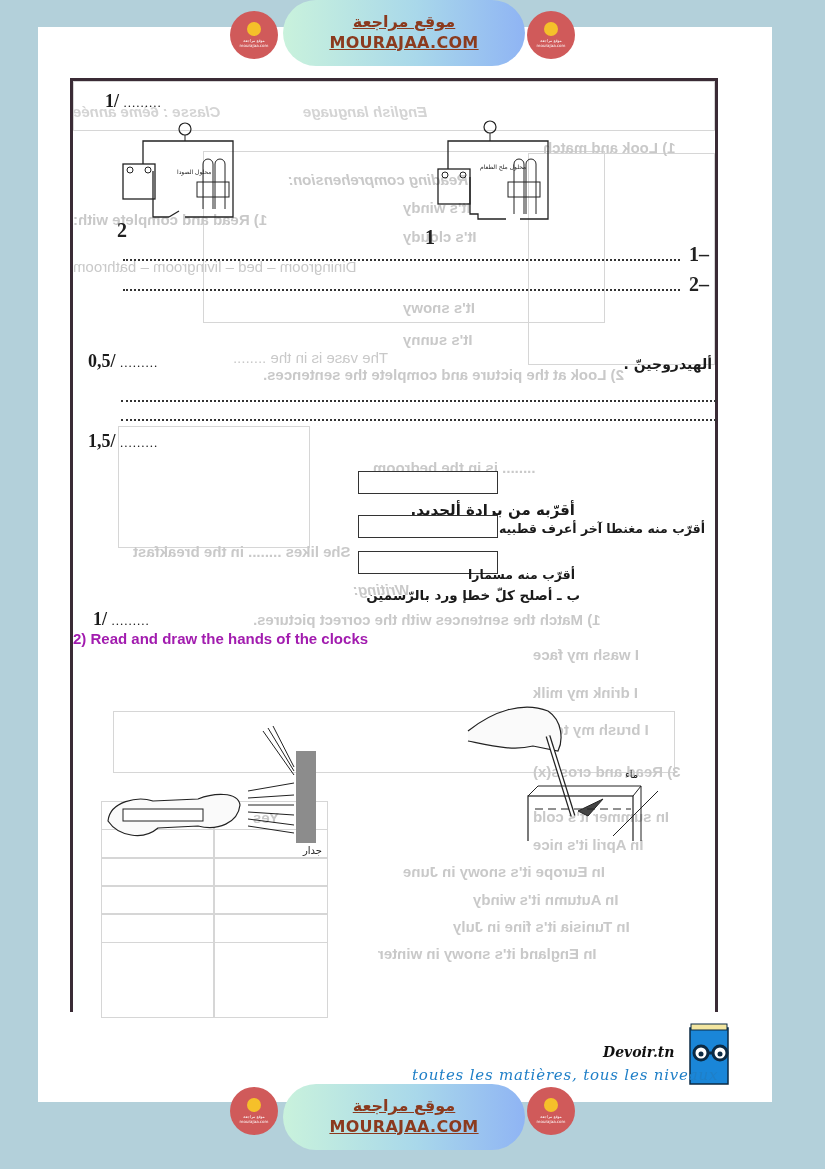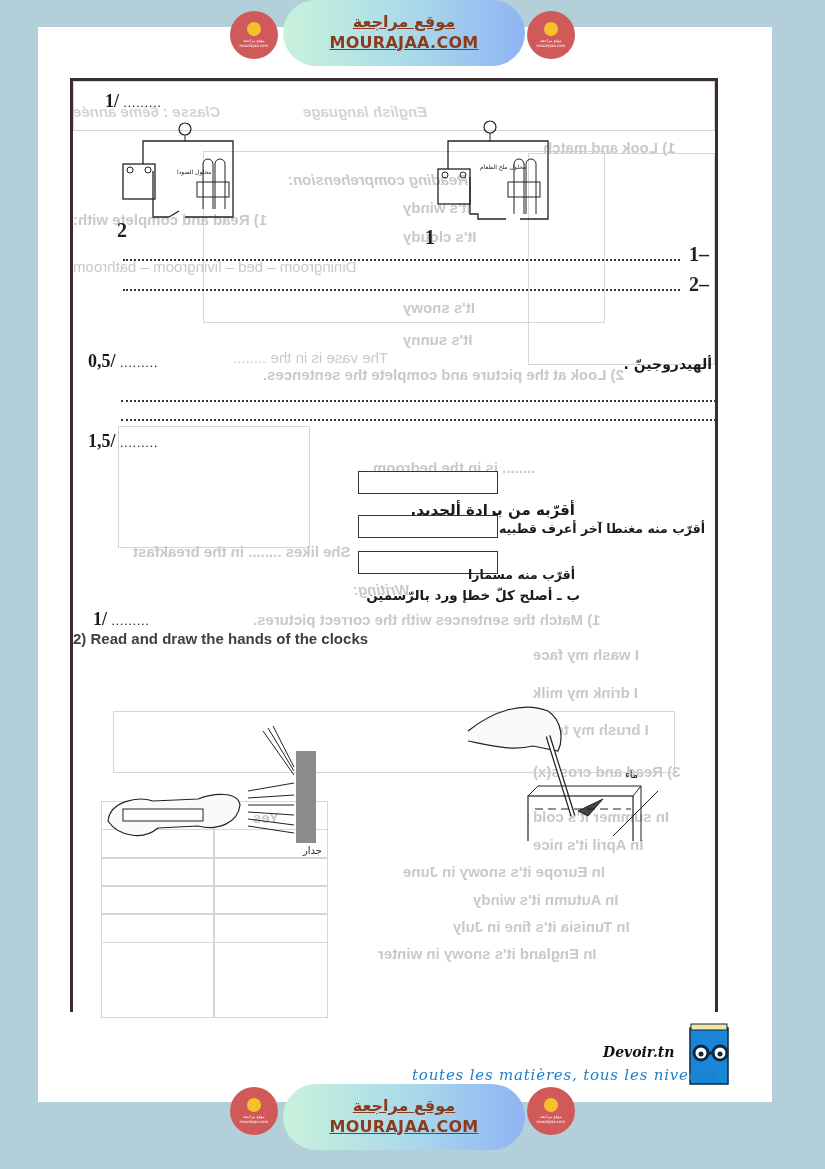--- a/index.html
+++ b/index.html
@@ -68,21 +68,21 @@
   <span class="ghost" style="left:330px;top:147px;">It's cloudy</span>
   <span class="ghost" style="left:0px;top:177px;font-weight:normal;">Diningroom – bed – livingroom – bathroom</span>
   <span class="ghost" style="left:330px;top:218px;">It's snowy</span>
   <span class="ghost" style="left:330px;top:250px;">It's sunny</span>
   <span class="ghost" style="left:160px;top:268px;font-weight:normal;">The vase is in the ........</span>
   <span class="ghost" style="left:190px;top:285px;">2) Look at the picture and complete the sentences.</span>
   <span class="ghost" style="left:300px;top:378px;">........ is in the bedroom</span>
   <span class="ghost" style="left:60px;top:462px;">She likes ........ in the breakfast</span>
   <span class="ghost" style="left:280px;top:500px;font-style:italic;">Writing:</span>
   <span class="ghost" style="left:180px;top:530px;">1) Match the sentences with the correct pictures.</span>
-  <span class="ghost" style="left:0px;top:549px;transform:none;color:#404040;">2) Read and draw the hands of the clocks</span>
+  <span class="ghost" style="left:0px;top:549px;transform:none;color:#a21caf;">2) Read and draw the hands of the clocks</span>
   <span class="ghost" style="left:460px;top:565px;">I wash my face</span>
   <span class="ghost" style="left:460px;top:603px;">I drink my milk</span>
   <span class="ghost" style="left:460px;top:640px;">I brush my teeth</span>
   <span class="ghost" style="left:460px;top:682px;">3) Read and cross(x)</span>
   <span class="ghost" style="left:460px;top:727px;">In summer it's cold</span>
   <span class="ghost" style="left:460px;top:755px;">In April it's nice</span>
   <span class="ghost" style="left:330px;top:782px;">In Europe it's snowy in June</span>
   <span class="ghost" style="left:400px;top:810px;">In Autumn it's windy</span>
   <span class="ghost" style="left:380px;top:837px;">In Tunisia it's fine in July</span>
   <span class="ghost" style="left:305px;top:864px;">In England it's snowy in winter</span>

